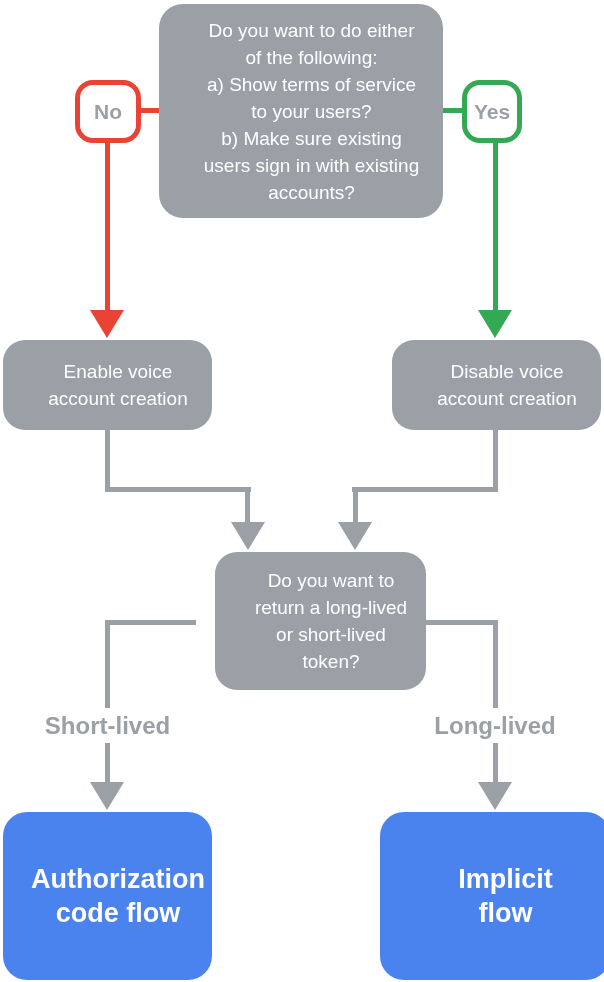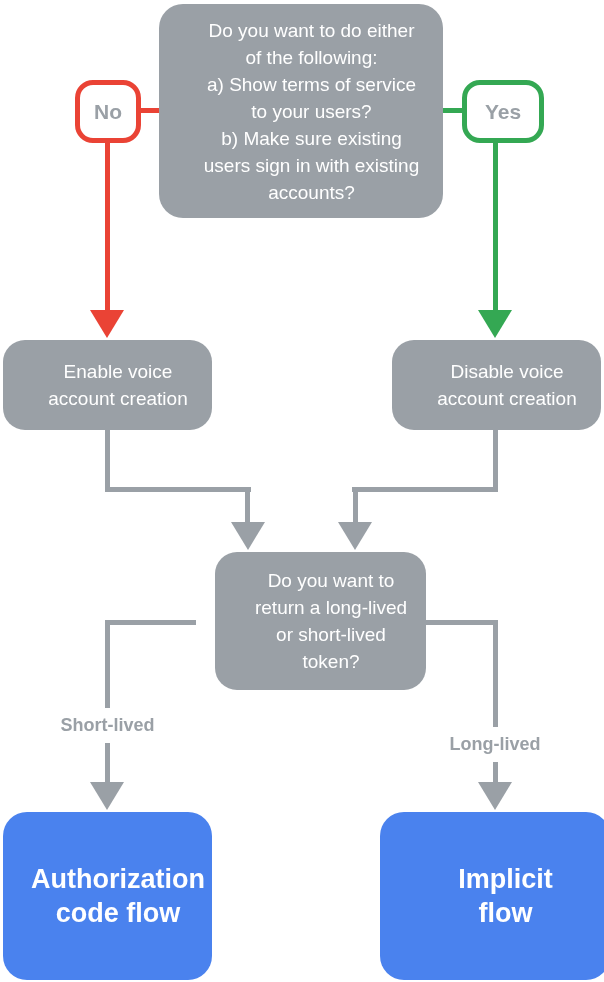--- a/index.html
+++ b/index.html
@@ -65,21 +65,21 @@
   .arrow-red   { border-top-color: var(--branch-red, #EA4335); }
   .arrow-green { border-top-color: var(--branch-green, #34A853); }
   .arrow-gray  { border-top-color: var(--node-gray, #9AA0A6); }
   .path-label {
     position: absolute;
     background: #ffffff;
     display: flex;
     align-items: center;
     justify-content: center;
     color: var(--label-text-gray, #9AA0A6);
-    font-size: 18px;
+    font-size: 24px;
     font-weight: 700;
   }
 </style>
 </head>
 <body>
 
 <div class="diagram">
 
   <div class="line line-red" style="left:139px; top:108px; width:21px; height:5px;"></div>
   <div class="line line-green" style="left:441px; top:108px; width:22px; height:5px;"></div>
@@ -107,36 +107,36 @@
   <div class="node gray-node" style="left:159px; top:4px; width:284px; height:214px;">Do you want to do either
 of the following:
 a) Show terms of service
 to your users?
 b) Make sure existing
 users sign in with existing
 accounts?</div>
 
   <div class="badge badge-no" style="left:75px; top:80px; width:66px; height:63px;">No</div>
 
-  <div class="badge badge-yes" style="left:462px; top:80px; width:82px; height:63px;">Yes</div>
+  <div class="badge badge-yes" style="left:462px; top:80px; width:60px; height:63px;">Yes</div>
 
   <div class="node gray-node" style="left:3px; top:340px; width:209px; height:90px; border-radius:22px;">Enable voice
 account creation</div>
 
   <div class="node gray-node" style="left:392px; top:340px; width:209px; height:90px; border-radius:22px;">Disable voice
 account creation</div>
 
   <div class="node gray-node" style="left:195px; top:552px; width:211px; height:138px; border-radius:22px;margin-left:20px;">Do you want to
 return a long-lived
 or short-lived
 token?</div>
 
   <div class="path-label" style="left:23px; top:708px; width:169px; height:35px;">Short-lived</div>
 
-  <div class="path-label" style="left:410px; top:708px; width:170px; height:35px;margin-top:19px;">Long-lived</div>
+  <div class="path-label" style="left:410px; top:708px; width:170px; height:35px;">Long-lived</div>
 
   <div class="node blue-node" style="left:3px; top:812px; width:209px; height:168px;">Authorization
 code flow</div>
 
   <div class="node blue-node" style="left:380px; top:812px; width:230px; height:168px;">Implicit
 flow</div>
 
 </div>
 
 </body></html>

